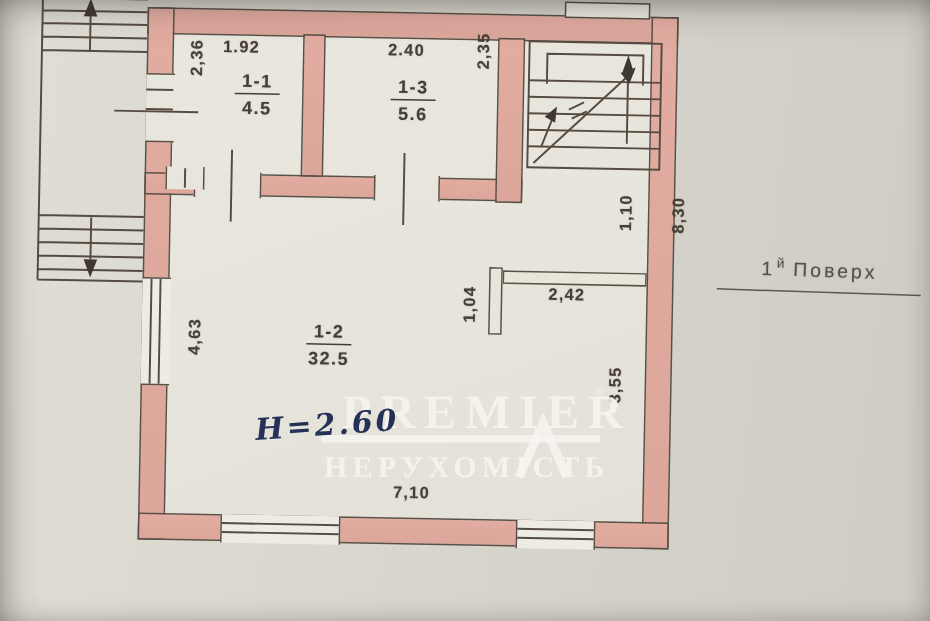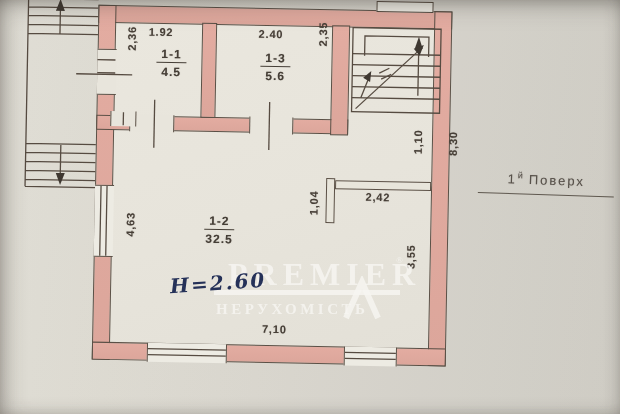--- a/index.html
+++ b/index.html
@@ -43,21 +43,21 @@
   .floor-label sup{font-size:9px;letter-spacing:0;margin:0 6px 0 1px;}
   .handnote{position:absolute;left:170px;top:271px;z-index:60;transform:rotate(-4deg);
     font-family:"DejaVu Serif",serif;font-style:italic;font-weight:700;font-size:20px;
     color:#253158;letter-spacing:2px;}
   .watermark{position:absolute;inset:0;z-index:50;pointer-events:none;}
   .wm-brand{position:absolute;left:211px;top:256px;font-family:"Liberation Serif",serif;font-weight:700;
     font-size:32px;letter-spacing:6px;color:rgba(246,245,241,.82);margin-left:17px;}
   .wm-reg{position:absolute;left:396px;top:255px;font-size:9px;color:rgba(246,245,241,.82);font-family:"Liberation Serif",serif;}
   .wm-bar{position:absolute;left:214px;top:290px;width:186px;height:5px;background:rgba(246,245,241,.82);}
   .wm-sub{position:absolute;left:216px;top:301px;font-family:"Liberation Serif",serif;font-weight:700;
-    font-size:15px;letter-spacing:3.5px;color:rgba(246,245,241,.82);}
+    font-size:20px;letter-spacing:3.5px;color:rgba(246,245,241,.82);}
   .wm-logo{position:absolute;left:334px;top:276px;width:56px;height:46px;}
 </style>
 </head>
 <body>
 
 <div class="scene">
 
   <div class="plan">
 
     <div class="interior"></div>

